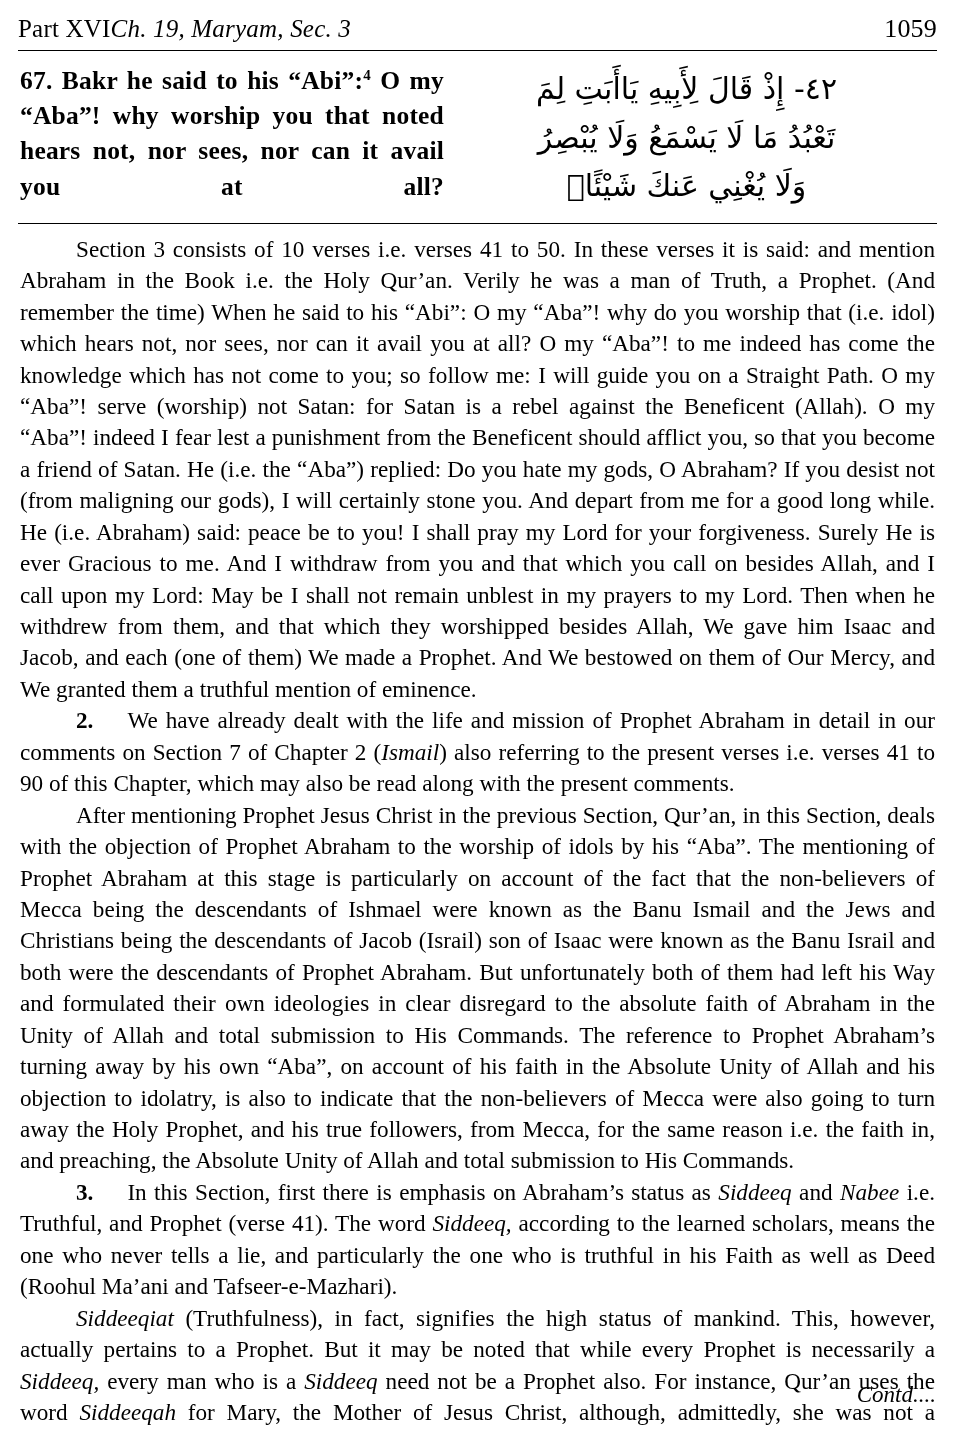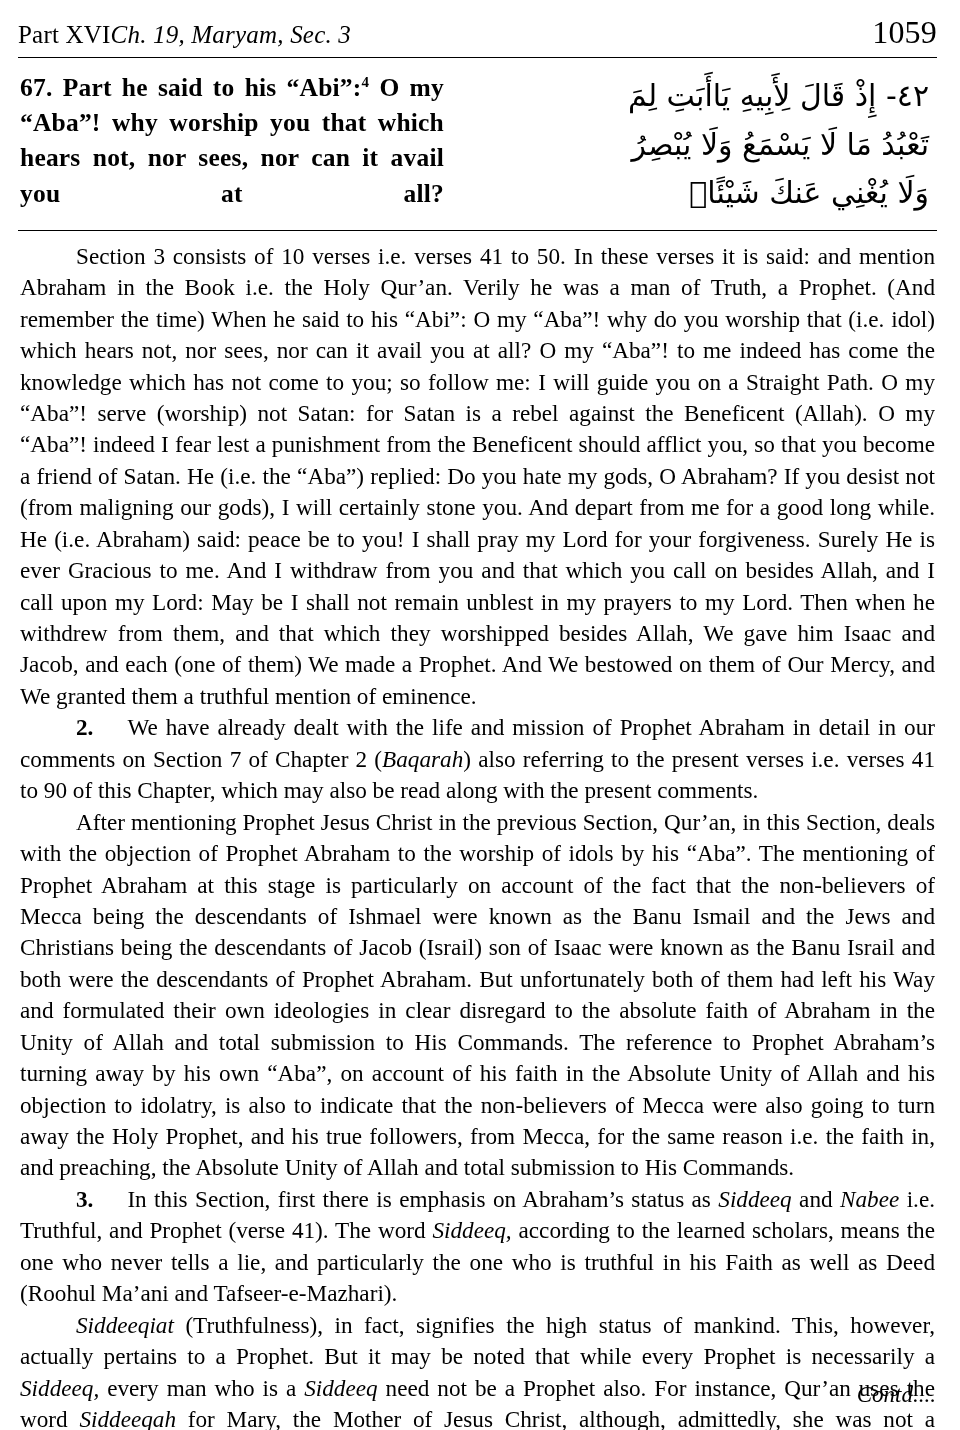--- a/index.html
+++ b/index.html
@@ -32,21 +32,21 @@
     padding: 0 2px;
   }
   .rh-left { white-space: nowrap; }
   .rh-center {
     font-style: italic;
     white-space: nowrap;
     flex: 1;
     text-align: left;
     padding-right: 60px;
   }
-  .rh-right { white-space: nowrap; font-size: 32px; }
+  .rh-right { white-space: nowrap; font-size: 26px; }
 
   .rule {
     border: 0;
     border-top: 1.6px solid #000;
     margin: 6px 2px 0 2px;
   }
 
   
   .verse-block {
     display: flex;
@@ -64,21 +64,21 @@
     letter-spacing: 0.2px;
   }
   .verse-en sup {
     font-size: 15px;
     font-weight: bold;
     vertical-align: super;
   }
   .verse-ar {
     flex: 1;
     direction: rtl;
-    text-align: right;
+    text-align: center;
     font-family: "DejaVu Sans", sans-serif;
     font-size: 30px;
     line-height: 1.62;
     padding-right: 6px;
     padding-top: 2px;
     white-space: pre-line;
   }
 
   .rule2 {
     border: 0;
@@ -125,33 +125,33 @@
 
   <div class="running-header">
     <div class="rh-left">Part XVI</div>
     <div class="rh-center">Ch. 19, Maryam, Sec. 3</div>
     <div class="rh-right">1059</div>
   </div>
 
   <hr class="rule">
 
   <div class="verse-block">
-    <div class="verse-en"><span>67.</span> <span>Part he said to his “Abi”:</span><sup>4</sup><span> O my “Aba”! why worship you that which hears not, nor sees, nor can it avail you at all?</span></div>
+    <div class="verse-en"><span>67.</span> <span>Bakr he said to his “Abi”:</span><sup>4</sup><span> O my “Aba”! why worship you that noted hears not, nor sees, nor can it avail you at all?</span></div>
     <div class="verse-ar">٤٢- إِذْ قَالَ لِأَبِيهِ يَاأَبَتِ لِمَ
 تَعْبُدُ مَا لَا يَسْمَعُ وَلَا يُبْصِرُ
 وَلَا يُغْنِي عَنكَ شَيْئًاۙ</div>
   </div>
 
   <hr class="rule2">
 
   <div class="body">
 
     <p class="indent">Section 3 consists of 10 verses i.e. verses 41 to 50. In these verses it is said: and mention Abraham in the Book i.e. the Holy Qur’an. Verily he was a man of Truth, a Prophet. (And remember the time) When he said to his “Abi”: O my “Aba”! why do you worship that (i.e. idol) which hears not, nor sees, nor can it avail you at all? O my “Aba”! to me indeed has come the knowledge which has not come to you; so follow me: I will guide you on a Straight Path. O my “Aba”! serve (worship) not Satan: for Satan is a rebel against the Beneficent (Allah). O my “Aba”! indeed I fear lest a punishment from the Beneficent should afflict you, so that you become a friend of Satan. He (i.e. the “Aba”) replied: Do you hate my gods, O Abraham? If you desist not (from maligning our gods), I will certainly stone you. And depart from me for a good long while. He (i.e. Abraham) said: peace be to you! I shall pray my Lord for your forgiveness. Surely He is ever Gracious to me. And I withdraw from you and that which you call on besides Allah, and I call upon my Lord: May be I shall not remain unblest in my prayers to my Lord. Then when he withdrew from them, and that which they worshipped besides Allah, We gave him Isaac and Jacob, and each (one of them) We made a Prophet. And We bestowed on them of Our Mercy, and We granted them a truthful mention of eminence.</p>
 
-    <p class="indent-num"><span class="num-lead">2.</span><span>We have already dealt with the life and mission of Prophet Abraham in detail in our comments on Section 7 of Chapter 2 (</span><em>Baqarah</em><span>) also referring to the present verses i.e. verses 41 to 90 of this Chapter, which may also be read along with the present comments.</span></p>
+    <p class="indent-num"><span class="num-lead">2.</span><span>We have already dealt with the life and mission of Prophet Abraham in detail in our comments on Section 7 of Chapter 2 (</span><em>Ismail</em><span>) also referring to the present verses i.e. verses 41 to 90 of this Chapter, which may also be read along with the present comments.</span></p>
 
     <p class="indent">After mentioning Prophet Jesus Christ in the previous Section, Qur’an, in this Section, deals with the objection of Prophet Abraham to the worship of idols by his “Aba”. The mentioning of Prophet Abraham at this stage is particularly on account of the fact that the non-believers of Mecca being the descendants of Ishmael were known as the Banu Ismail and the Jews and Christians being the descendants of Jacob (Israil) son of Isaac were known as the Banu Israil and both were the descendants of Prophet Abraham. But unfortunately both of them had left his Way and formulated their own ideologies in clear disregard to the absolute faith of Abraham in the Unity of Allah and total submission to His Commands. The reference to Prophet Abraham’s turning away by his own “Aba”, on account of his faith in the Absolute Unity of Allah and his objection to idolatry, is also to indicate that the non-believers of Mecca were also going to turn away the Holy Prophet, and his true followers, from Mecca, for the same reason i.e. the faith in, and preaching, the Absolute Unity of Allah and total submission to His Commands.</p>
 
     <p class="indent-num"><span class="num-lead">3.</span><span>In this Section, first there is emphasis on Abraham’s status as </span><em>Siddeeq</em><span> and </span><em>Nabee</em><span> i.e. Truthful, and Prophet (verse 41). The word </span><em>Siddeeq,</em><span> according to the learned scholars, means the one who never tells a lie, and particularly the one who is truthful in his Faith as well as Deed (Roohul Ma’ani and Tafseer-e-Mazhari).</span></p>
 
     <p class="indent"><em>Siddeeqiat</em><span> (Truthfulness), in fact, signifies the high status of mankind. This, however, actually pertains to a Prophet. But it may be noted that while every Prophet is necessarily a </span><em>Siddeeq,</em><span> every man who is a </span><em>Siddeeq</em><span> need not be a Prophet also. For instance, Qur’an uses the word </span><em>Siddeeqah</em><span> for Mary, the Mother of Jesus Christ, although, admittedly, she was not a Prophetess. Similarly, Hazrat Abu Bakr, the absolute follower of the Holy Prophet and his first Caliph, is also known as </span></p>
 
   </div>
 
   <div class="footer">Contd....</div>

